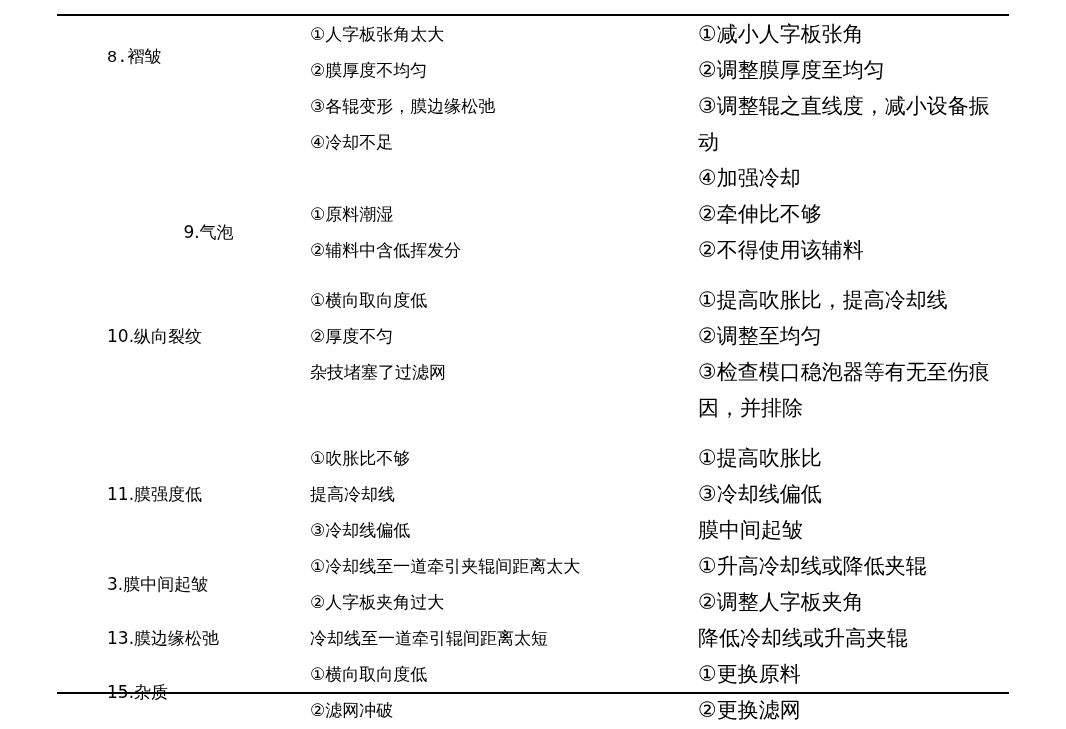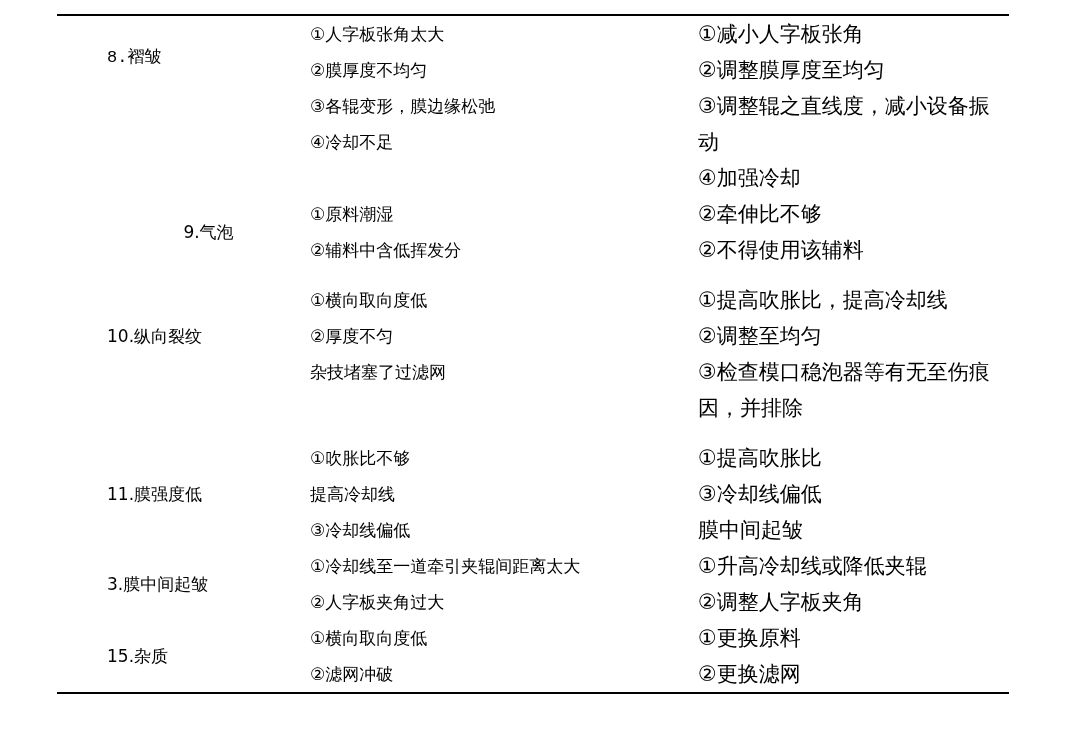--- a/index.html
+++ b/index.html
@@ -194,20 +194,35 @@
           </div>
         </td>
         <td>
           <div class="cell-c">
             <div>①升高冷却线或降低夹辊</div>
             <div>②调整人字板夹角</div>
           </div>
         </td>
       </tr>
 
+      <tr>
+        <td>
+          <div class="cell-label">13.膜边缘松弛</div>
+        </td>
+        <td>
+          <div class="cell-list">
+            <div>冷却线至一道牵引辊间距离太短</div>
+          </div>
+        </td>
+        <td>
+          <div class="cell-c">
+            <div>降低冷却线或升高夹辊</div>
+          </div>
+        </td>
+      </tr>
 
 
       <tr>
         <td>
           <div class="cell-label" style="padding-top:18px;">15.杂质</div>
         </td>
         <td>
           <div class="cell-list">
             <div>①横向取向度低</div>
             <div>②滤网冲破</div>

